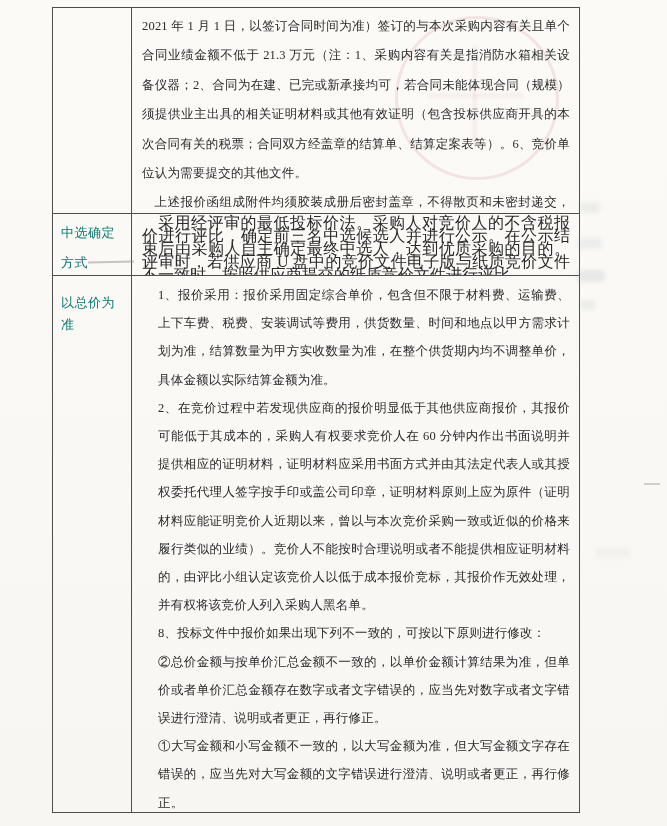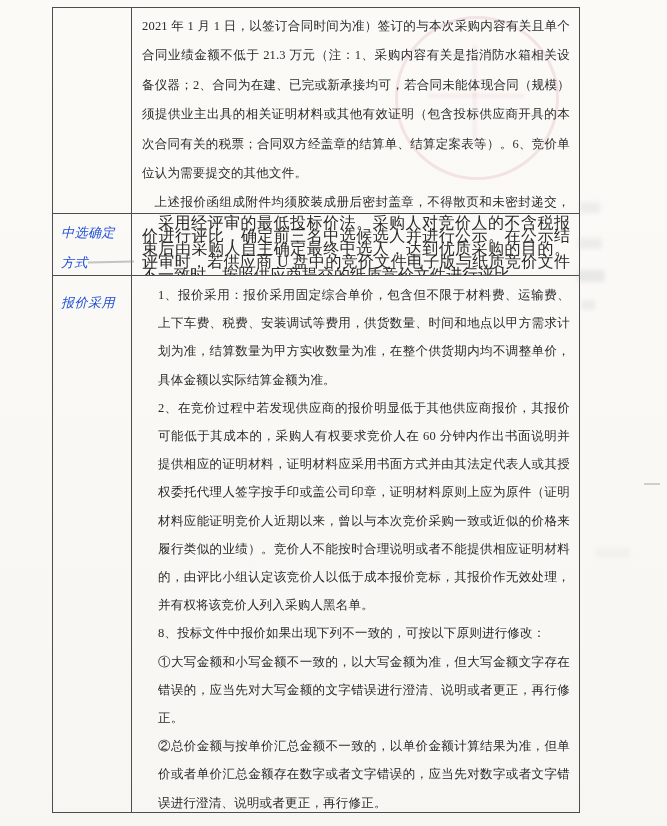--- a/index.html
+++ b/index.html
@@ -17,21 +17,21 @@
     background:transparent;
   }
   .row{display:flex;box-sizing:border-box;}
   .row.r1{height:206px;border-bottom:1px solid #4d4d4d;}
   .row.r2{height:62px;border-bottom:1px solid #4d4d4d;}
   .row.r3{height:536px;}
   .cell{box-sizing:border-box;overflow:hidden;}
   .label-cell{
     width:79px;flex:0 0 79px;border-right:1px solid #4d4d4d;
     font-size:13px;line-height:30px;letter-spacing:.5px;
-    padding:4px 4px 0 8px;word-break:break-all;color:#1d4ed8;font-style:italic;
+    padding:4px 4px 0 8px;word-break:break-all;color:#0f766e;
   }
   .r3 .label-cell{padding-top:16px;line-height:22px;}
   .content-cell{flex:1;padding:4px 9px 0 10px;}
   .content-cell p{margin:0;text-align:justify;word-break:break-all;color:#2a2a2a;}
   .r1 .content-cell p{font-size:12.5px;line-height:29.4px;letter-spacing:.2px;}
   .r1 .content-cell p.ind1{text-indent:1em;}
   .r2 .content-cell{padding-top:2px;}
   .r2 .content-cell p{font-size:16px;line-height:13px;text-indent:1em;letter-spacing:0;}
   .r3 .content-cell{padding-top:5px;}
   .r3 .content-cell p{font-size:12.5px;line-height:28.2px;letter-spacing:.2px;margin-left:16px;}
@@ -88,28 +88,28 @@
       <div class="cell label-cell">
         <span>中选确定方式</span>
       </div>
       <div class="cell content-cell">
         <p>采用经评审的最低投标价法。采购人对竞价人的不含税报价进行评比，确定前三名中选候选人并进行公示。在公示结束后由采购人自主确定最终中选人，达到优质采购的目的。评审时，若供应商 U 盘中的竞价文件电子版与纸质竞价文件不一致时，按照供应商提交的纸质竞价文件进行评比。</p>
       </div>
     </div>
 
     <div class="row r3">
       <div class="cell label-cell">
-        <span>报价采用</span>
+        <span>以总价为准</span>
       </div>
       <div class="cell content-cell">
         <p>1、报价采用：报价采用固定综合单价，包含但不限于材料费、运输费、上下车费、税费、安装调试等费用，供货数量、时间和地点以甲方需求计划为准，结算数量为甲方实收数量为准，在整个供货期内均不调整单价，具体金额以实际结算金额为准。</p>
         <p>2、在竞价过程中若发现供应商的报价明显低于其他供应商报价，其报价可能低于其成本的，采购人有权要求竞价人在 60 分钟内作出书面说明并提供相应的证明材料，证明材料应采用书面方式并由其法定代表人或其授权委托代理人签字按手印或盖公司印章，证明材料原则上应为原件（证明材料应能证明竞价人近期以来，曾以与本次竞价采购一致或近似的价格来履行类似的业绩）。竞价人不能按时合理说明或者不能提供相应证明材料的，由评比小组认定该竞价人以低于成本报价竞标，其报价作无效处理，并有权将该竞价人列入采购人黑名单。</p>
         <p>8、投标文件中报价如果出现下列不一致的，可按以下原则进行修改：</p>
+        <p>②总价金额与按单价汇总金额不一致的，以单价金额计算结果为准，但单价或者单价汇总金额存在数字或者文字错误的，应当先对数字或者文字错误进行澄清、说明或者更正，再行修正。</p>
         <p>①大写金额和小写金额不一致的，以大写金额为准，但大写金额文字存在错误的，应当先对大写金额的文字错误进行澄清、说明或者更正，再行修正。</p>
-        <p>②总价金额与按单价汇总金额不一致的，以单价金额计算结果为准，但单价或者单价汇总金额存在数字或者文字错误的，应当先对数字或者文字错误进行澄清、说明或者更正，再行修正。</p>
         <p>③单价金额小数点或者百分比有明显错位的，说明或者更正，修正单价。</p>
 
       </div>
     </div>
 
   </div>
 
   <div class="pencil-dash"></div>
   <div class="ghost g1"></div>
   <div class="ghost g2"></div>

